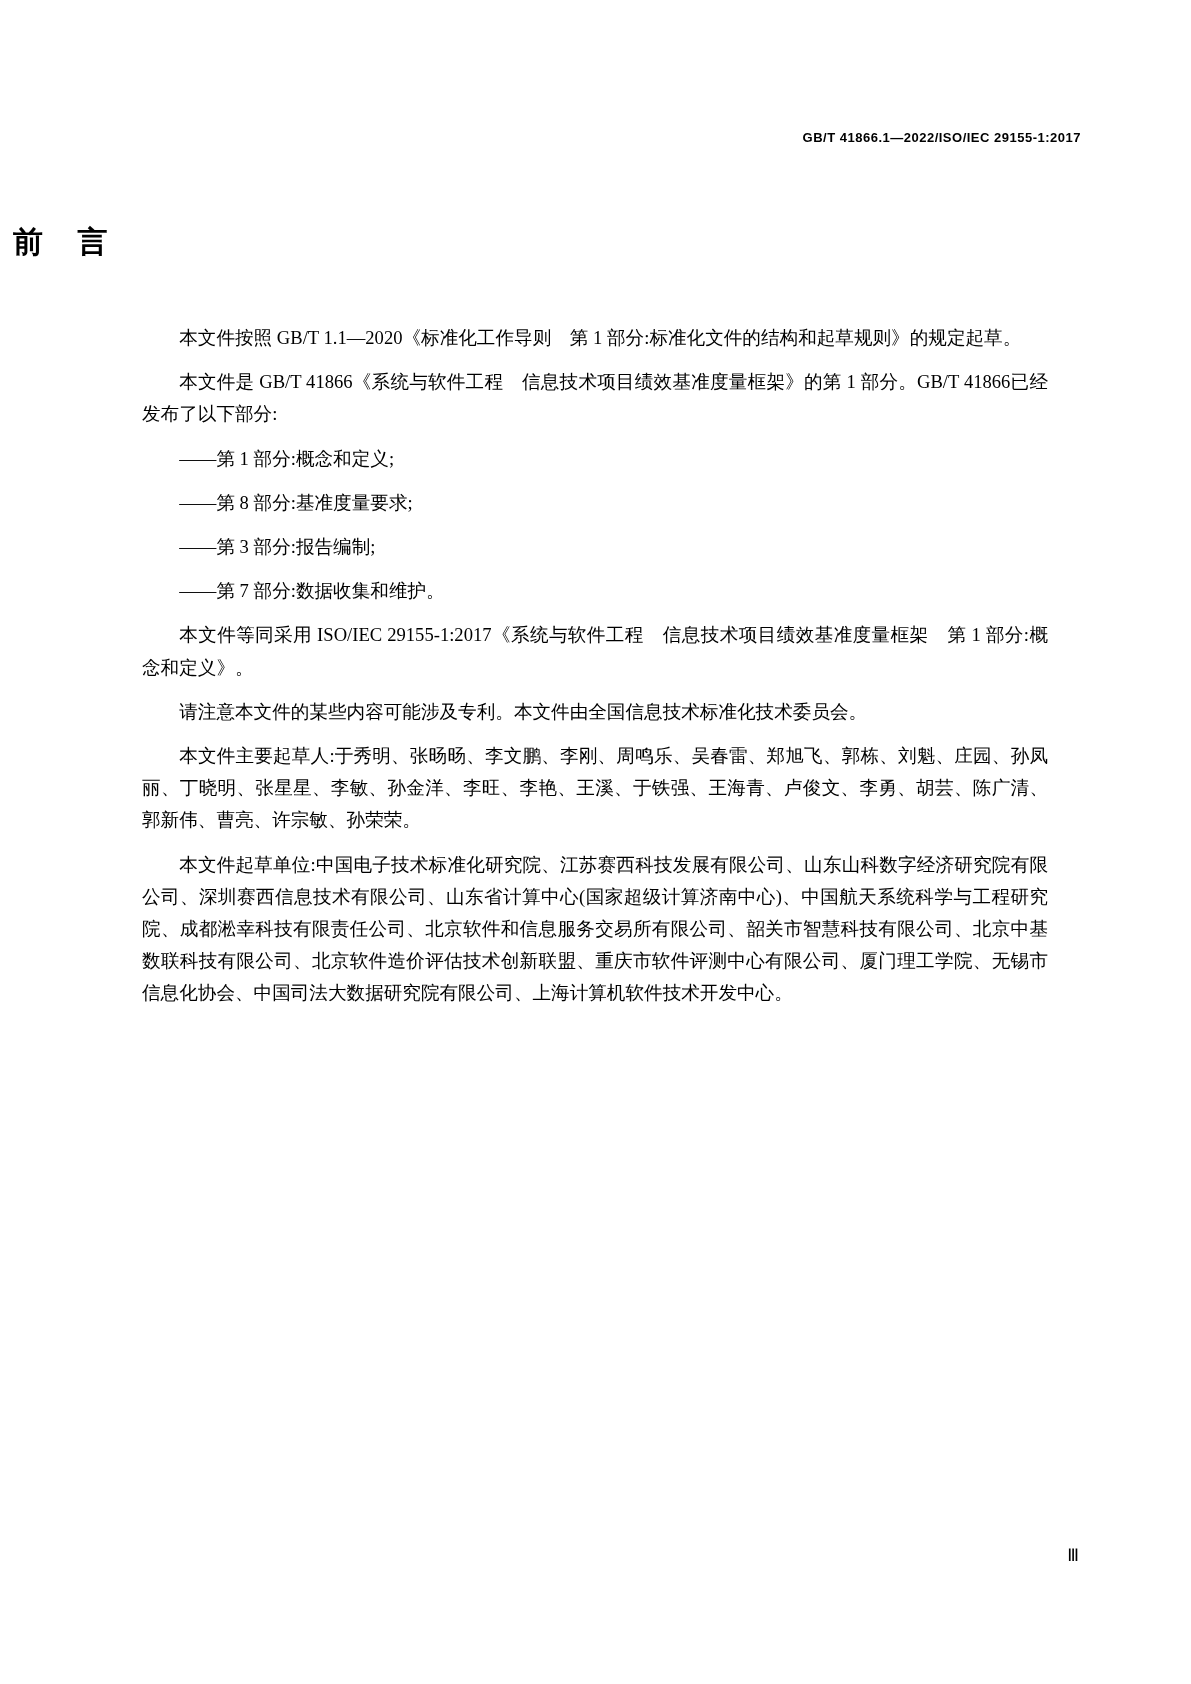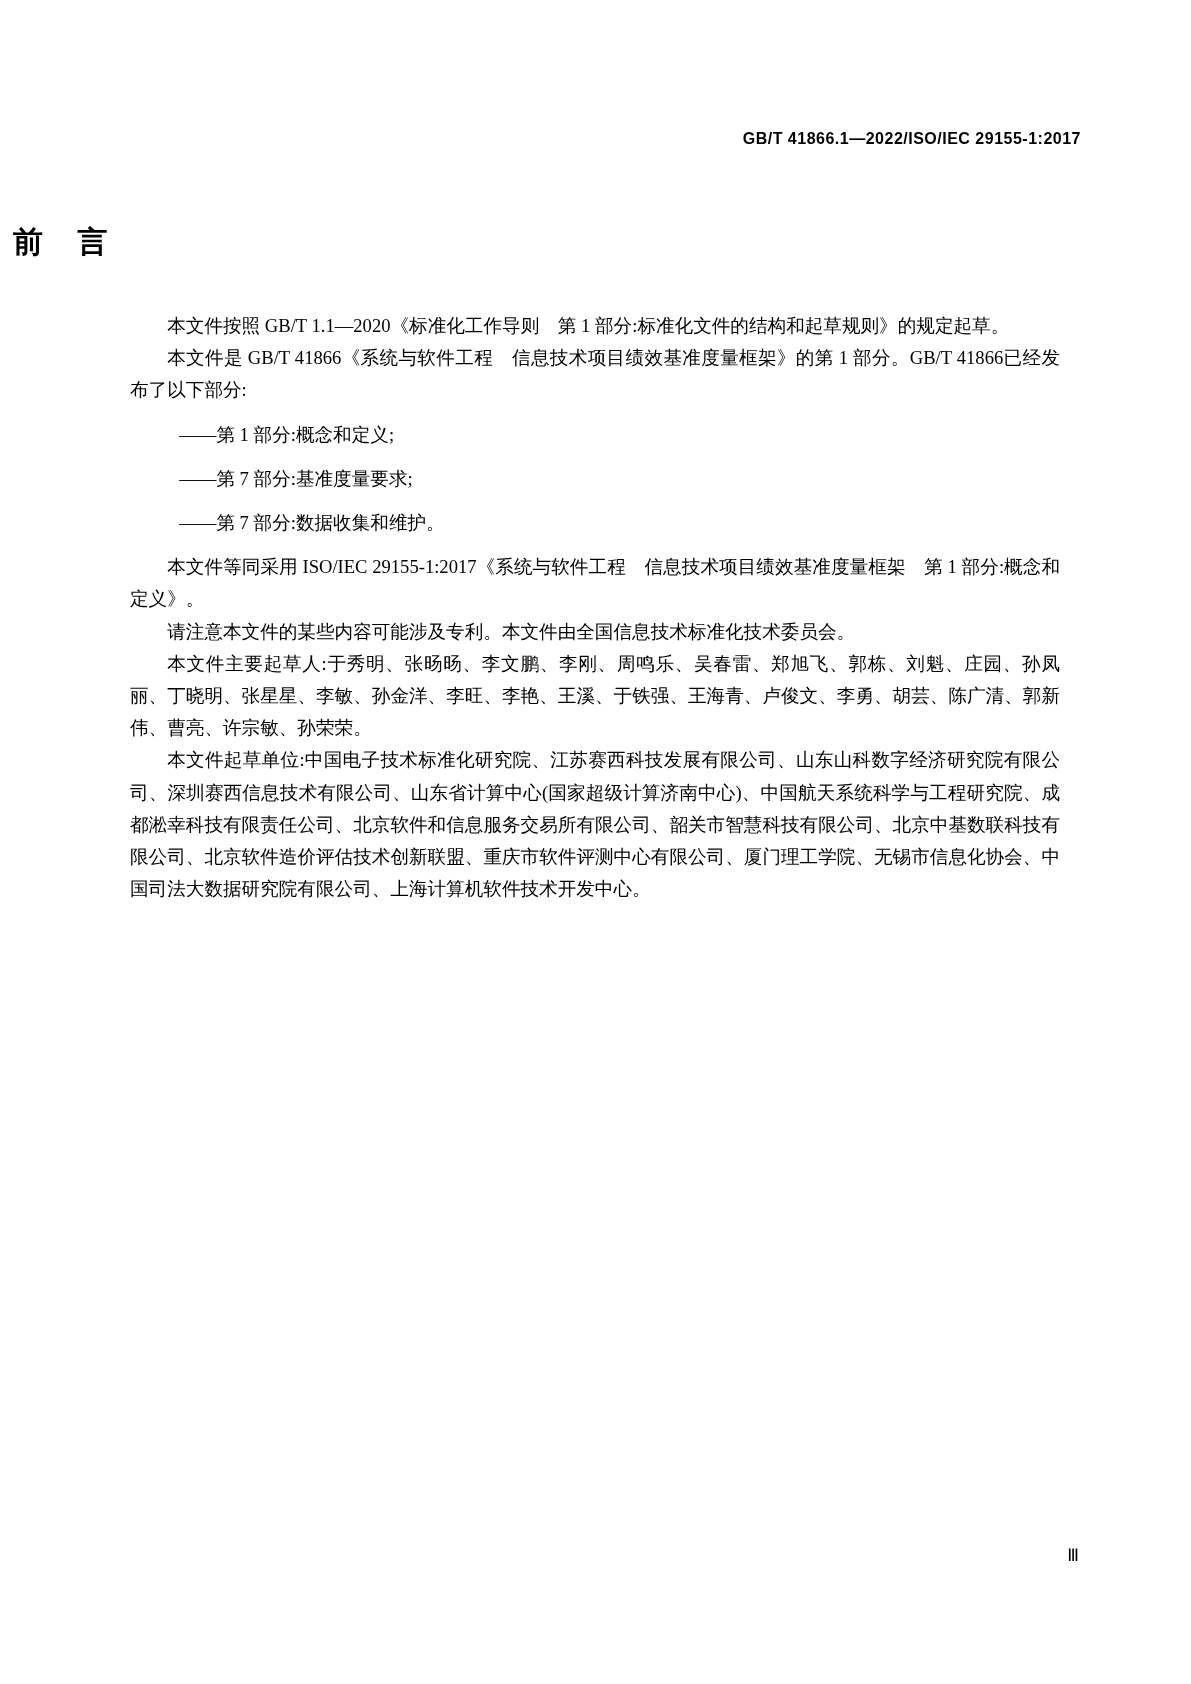--- a/index.html
+++ b/index.html
@@ -16,21 +16,21 @@
     font-family: "Liberation Serif", "DejaVu Serif", serif;
     color: #000000;
     box-sizing: border-box;
     overflow: hidden;
   }
   .header {
     position: absolute;
     top: 130px;
     right: 110px;
     font-family: "Liberation Sans", sans-serif;
-    font-size: 16px;
+    font-size: 13px;
     letter-spacing: 0.5px;
     font-weight: 600;
     white-space: nowrap;
   }
   .title {
     position: absolute;
     top: 222px;
     left: 13px;
     width: 100%;
     text-align: left;
@@ -46,21 +46,21 @@
     position: absolute;
     top: 310px;
     left: 130px;
     width: 930px;
     font-size: 18.6px;
     line-height: 32.2px;
     text-align: justify;
     text-justify: inter-ideograph;
   }
   .para {
-    margin: 0;
+    margin: 12px;
     text-indent: 2em;
   }
   .listitem {
     margin: 12px;
     text-indent: 2em;
     white-space: nowrap;
   }
   .footer-page {
     position: absolute;
     bottom: 118px;
@@ -77,21 +77,22 @@
   <div class="header">GB/T 41866.1—2022/ISO/IEC 29155-1:2017</div>
 
   <div class="title">
     <span>前</span><span class="gap"></span><span>言</span>
   </div>
 
   <div class="body">
     <p class="para">本文件按照 GB/T 1.1—2020《标准化工作导则　第 1 部分:标准化文件的结构和起草规则》的规定起草。</p>
     <p class="para">本文件是 GB/T 41866《系统与软件工程　信息技术项目绩效基准度量框架》的第 1 部分。GB/T 41866已经发布了以下部分:</p>
     <p class="listitem">——第 1 部分:概念和定义;</p>
-    <p class="listitem">——第 7 部分:基准度量要求;</p>
+    <p class="listitem">——第 8 部分:基准度量要求;</p>
+    <p class="listitem">——第 3 部分:报告编制;</p>
     <p class="listitem">——第 7 部分:数据收集和维护。</p>
     <p class="para">本文件等同采用 ISO/IEC 29155-1:2017《系统与软件工程　信息技术项目绩效基准度量框架　第 1 部分:概念和定义》。</p>
     <p class="para">请注意本文件的某些内容可能涉及专利。本文件由全国信息技术标准化技术委员会。</p>
     <p class="para">本文件主要起草人:于秀明、张旸旸、李文鹏、李刚、周鸣乐、吴春雷、郑旭飞、郭栋、刘魁、庄园、孙凤丽、丁晓明、张星星、李敏、孙金洋、李旺、李艳、王溪、于铁强、王海青、卢俊文、李勇、胡芸、陈广清、郭新伟、曹亮、许宗敏、孙荣荣。</p>
     <p class="para">本文件起草单位:中国电子技术标准化研究院、江苏赛西科技发展有限公司、山东山科数字经济研究院有限公司、深圳赛西信息技术有限公司、山东省计算中心(国家超级计算济南中心)、中国航天系统科学与工程研究院、成都淞幸科技有限责任公司、北京软件和信息服务交易所有限公司、韶关市智慧科技有限公司、北京中基数联科技有限公司、北京软件造价评估技术创新联盟、重庆市软件评测中心有限公司、厦门理工学院、无锡市信息化协会、中国司法大数据研究院有限公司、上海计算机软件技术开发中心。</p>
   </div>
 
   <div class="footer-page">Ⅲ</div>
 
 </div>

